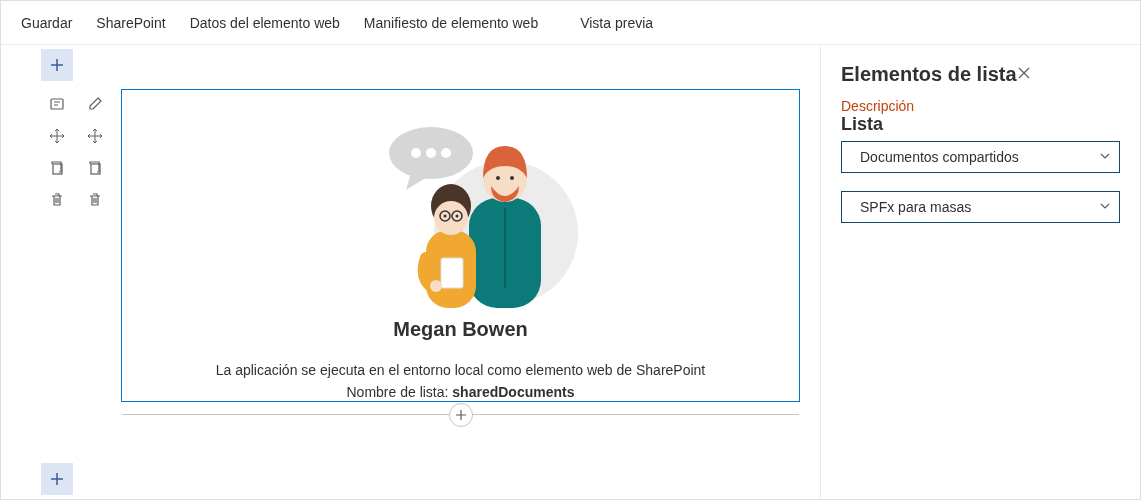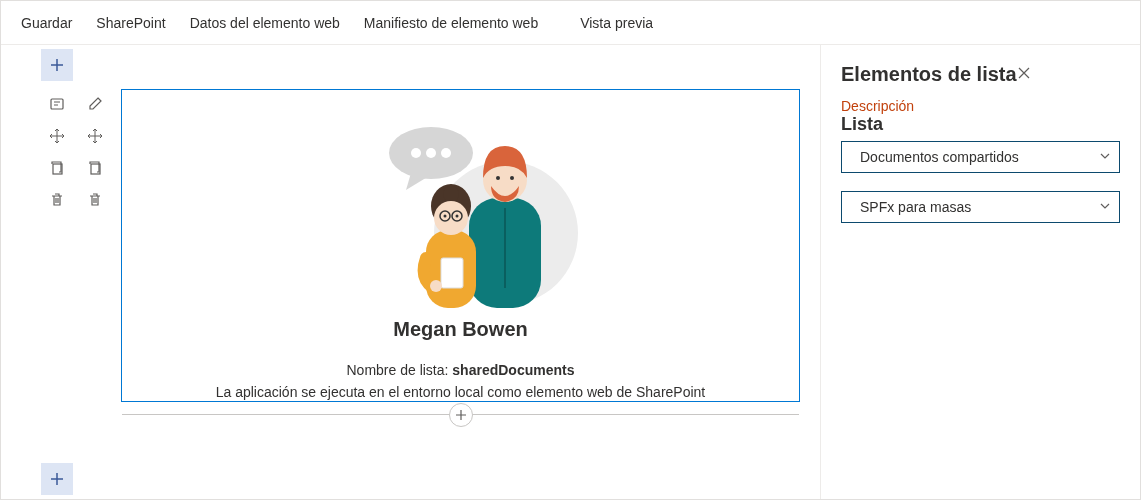--- a/index.html
+++ b/index.html
@@ -140,24 +140,24 @@
           <circle cx="146" cy="108" r="5" fill="none" stroke="#333" stroke-width="1.5"></circle>
           <circle cx="134" cy="108" r="1.5" fill="#333"></circle>
           <circle cx="146" cy="108" r="1.5" fill="#333"></circle>
           <rect x="130" y="150" width="22" height="30" rx="2" fill="#fff" stroke="#ddd"></rect>
           <path d="M115 150 Q108 170 122 180" stroke="#f0a830" stroke-width="12" fill="none" stroke-linecap="round"></path>
           <circle cx="125" cy="178" r="6" fill="#f7dcc6"></circle>
         </svg>
       </div>
 
       <div class="person-name">Megan Bowen</div>
+      <div class="desc-line">La aplicación se ejecuta en el entorno local como elemento web de SharePoint</div>
       <div class="desc-line">
         <span>Nombre de lista: </span><b>sharedDocuments</b>
       </div>
-      <div class="desc-line">La aplicación se ejecuta en el entorno local como elemento web de SharePoint</div>
 
       <div class="add-section-line"></div>
       <div class="add-section-btn">
         <svg width="12" height="12" viewBox="0 0 12 12">
             <path d="M6 1v10M1 6h10" stroke="#605e5c" stroke-width="1.2"></path>
           </svg>
       </div>
     </div>
 
     <div class="add-btn-float bottom">

